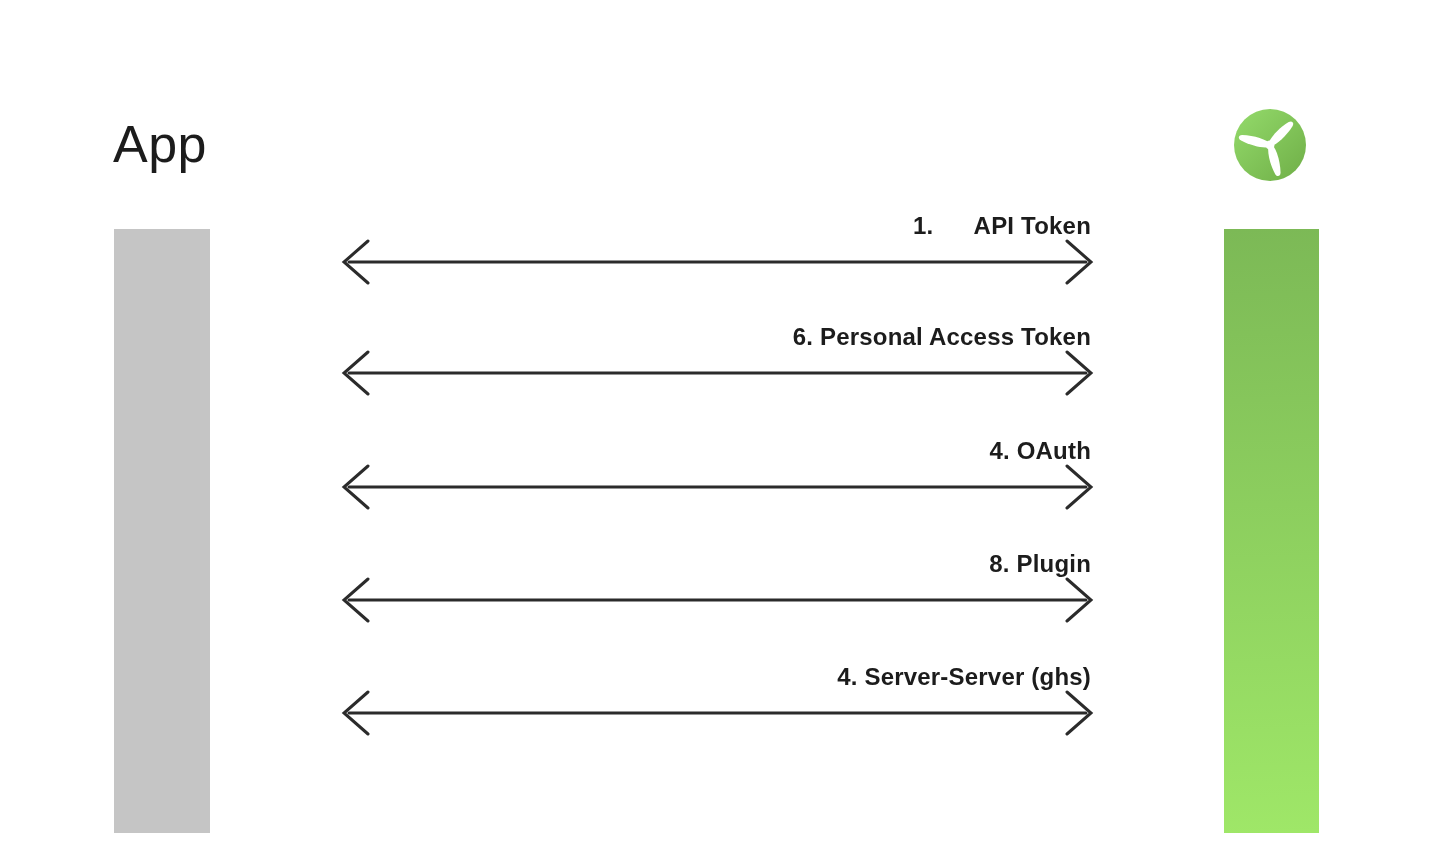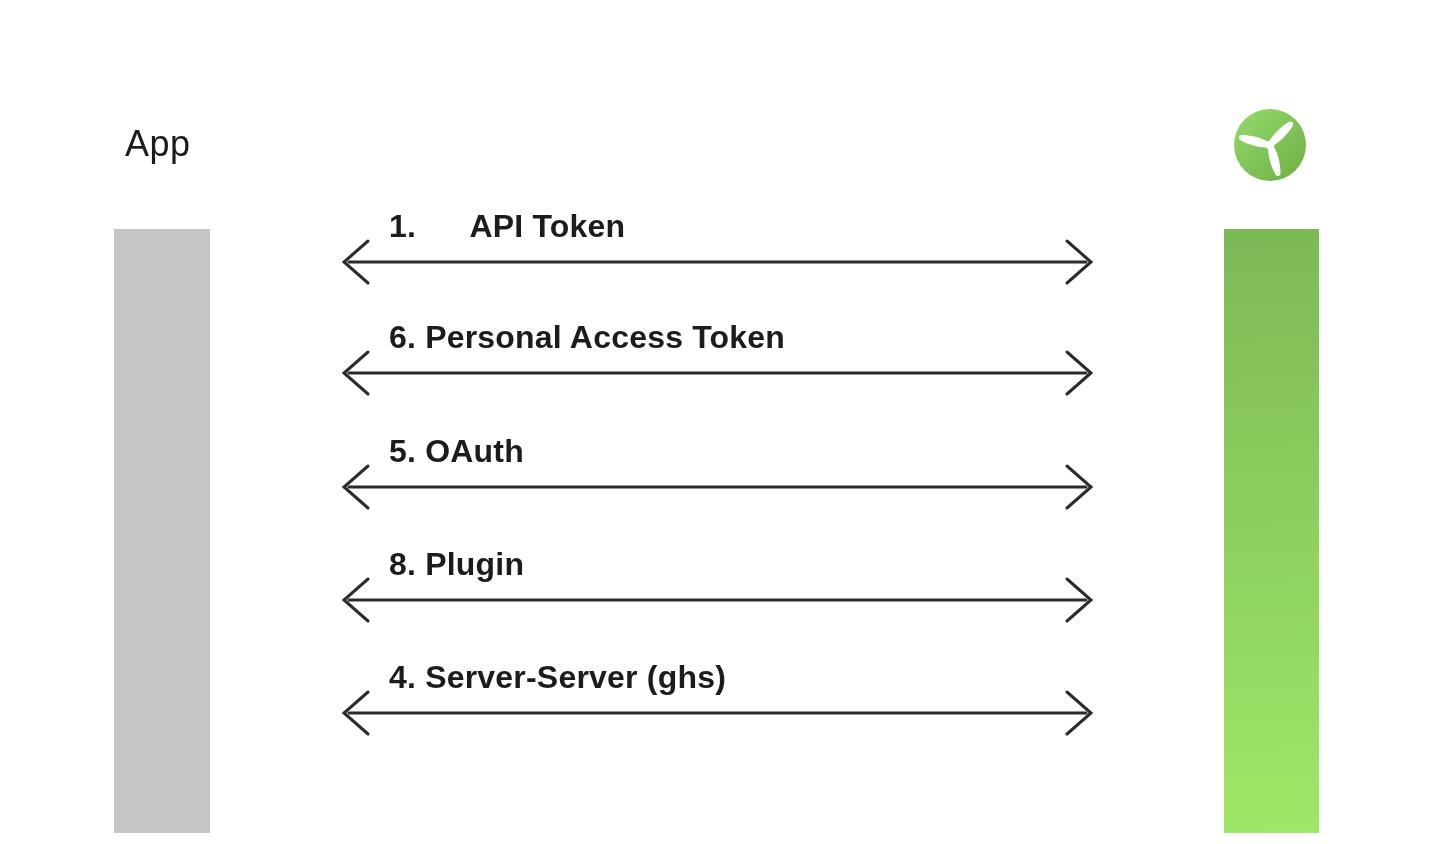--- a/index.html
+++ b/index.html
@@ -8,24 +8,24 @@
     width: 1436px;
     height: 844px;
     background: var(--page-bg, #ffffff);
     font-family: "Liberation Sans", "DejaVu Sans", sans-serif;
     overflow: hidden;
   }
 
   
   .app-title {
     position: absolute;
-    left: 125px;
+    left: 113px;
     top: 116px;
     margin: 0;
-    font-size: 36px;
+    font-size: 52px;
     line-height: 56px;
     font-weight: 400;
     letter-spacing: 0.5px;
     color: var(--text, #1c1c1c);
   }
 
   
   .bar { position: absolute; top: 229px; height: 604px; }
   .bar-left {
     left: 114px;
@@ -44,22 +44,22 @@
   .turbine { position: absolute; left: 1234px; top: 109px; width: 72px; height: 72px; }
 
   
   .conn-label {
     position: absolute;
     left: 344px;
     width: 747px;
     top: calc(var(--y) - 50px);
     padding-left: 45px;
     box-sizing: border-box;
-    text-align: left;
-    font-size: 32px;
+    text-align: right;
+    font-size: 24px;
     line-height: 28px;
     font-weight: 700;
     letter-spacing: 0.2px;
     color: var(--text, #1c1c1c);
     white-space: pre;
   }
   .conn-arrow {
     position: absolute;
     left: 341px;
     top: calc(var(--y) - 23px);
@@ -125,21 +125,21 @@
     <div class="conn-arrow">
       <svg viewBox="0 0 753 46">
         <line class="arrow-stroke" x1="8" y1="23" x2="745" y2="23"></line>
         <polyline class="arrow-stroke" points="27,2 3,23 27,44"></polyline>
         <polyline class="arrow-stroke" points="726,2 750,23 726,44"></polyline>
       </svg>
     </div>
   </div>
 
   <div style="--y:487px">
-    <div class="conn-label">5. OAuth</div>
+    <div class="conn-label">4. OAuth</div>
     <div class="conn-arrow">
       <svg viewBox="0 0 753 46">
         <line class="arrow-stroke" x1="8" y1="23" x2="745" y2="23"></line>
         <polyline class="arrow-stroke" points="27,2 3,23 27,44"></polyline>
         <polyline class="arrow-stroke" points="726,2 750,23 726,44"></polyline>
       </svg>
     </div>
   </div>
 
   <div style="--y:600px">

